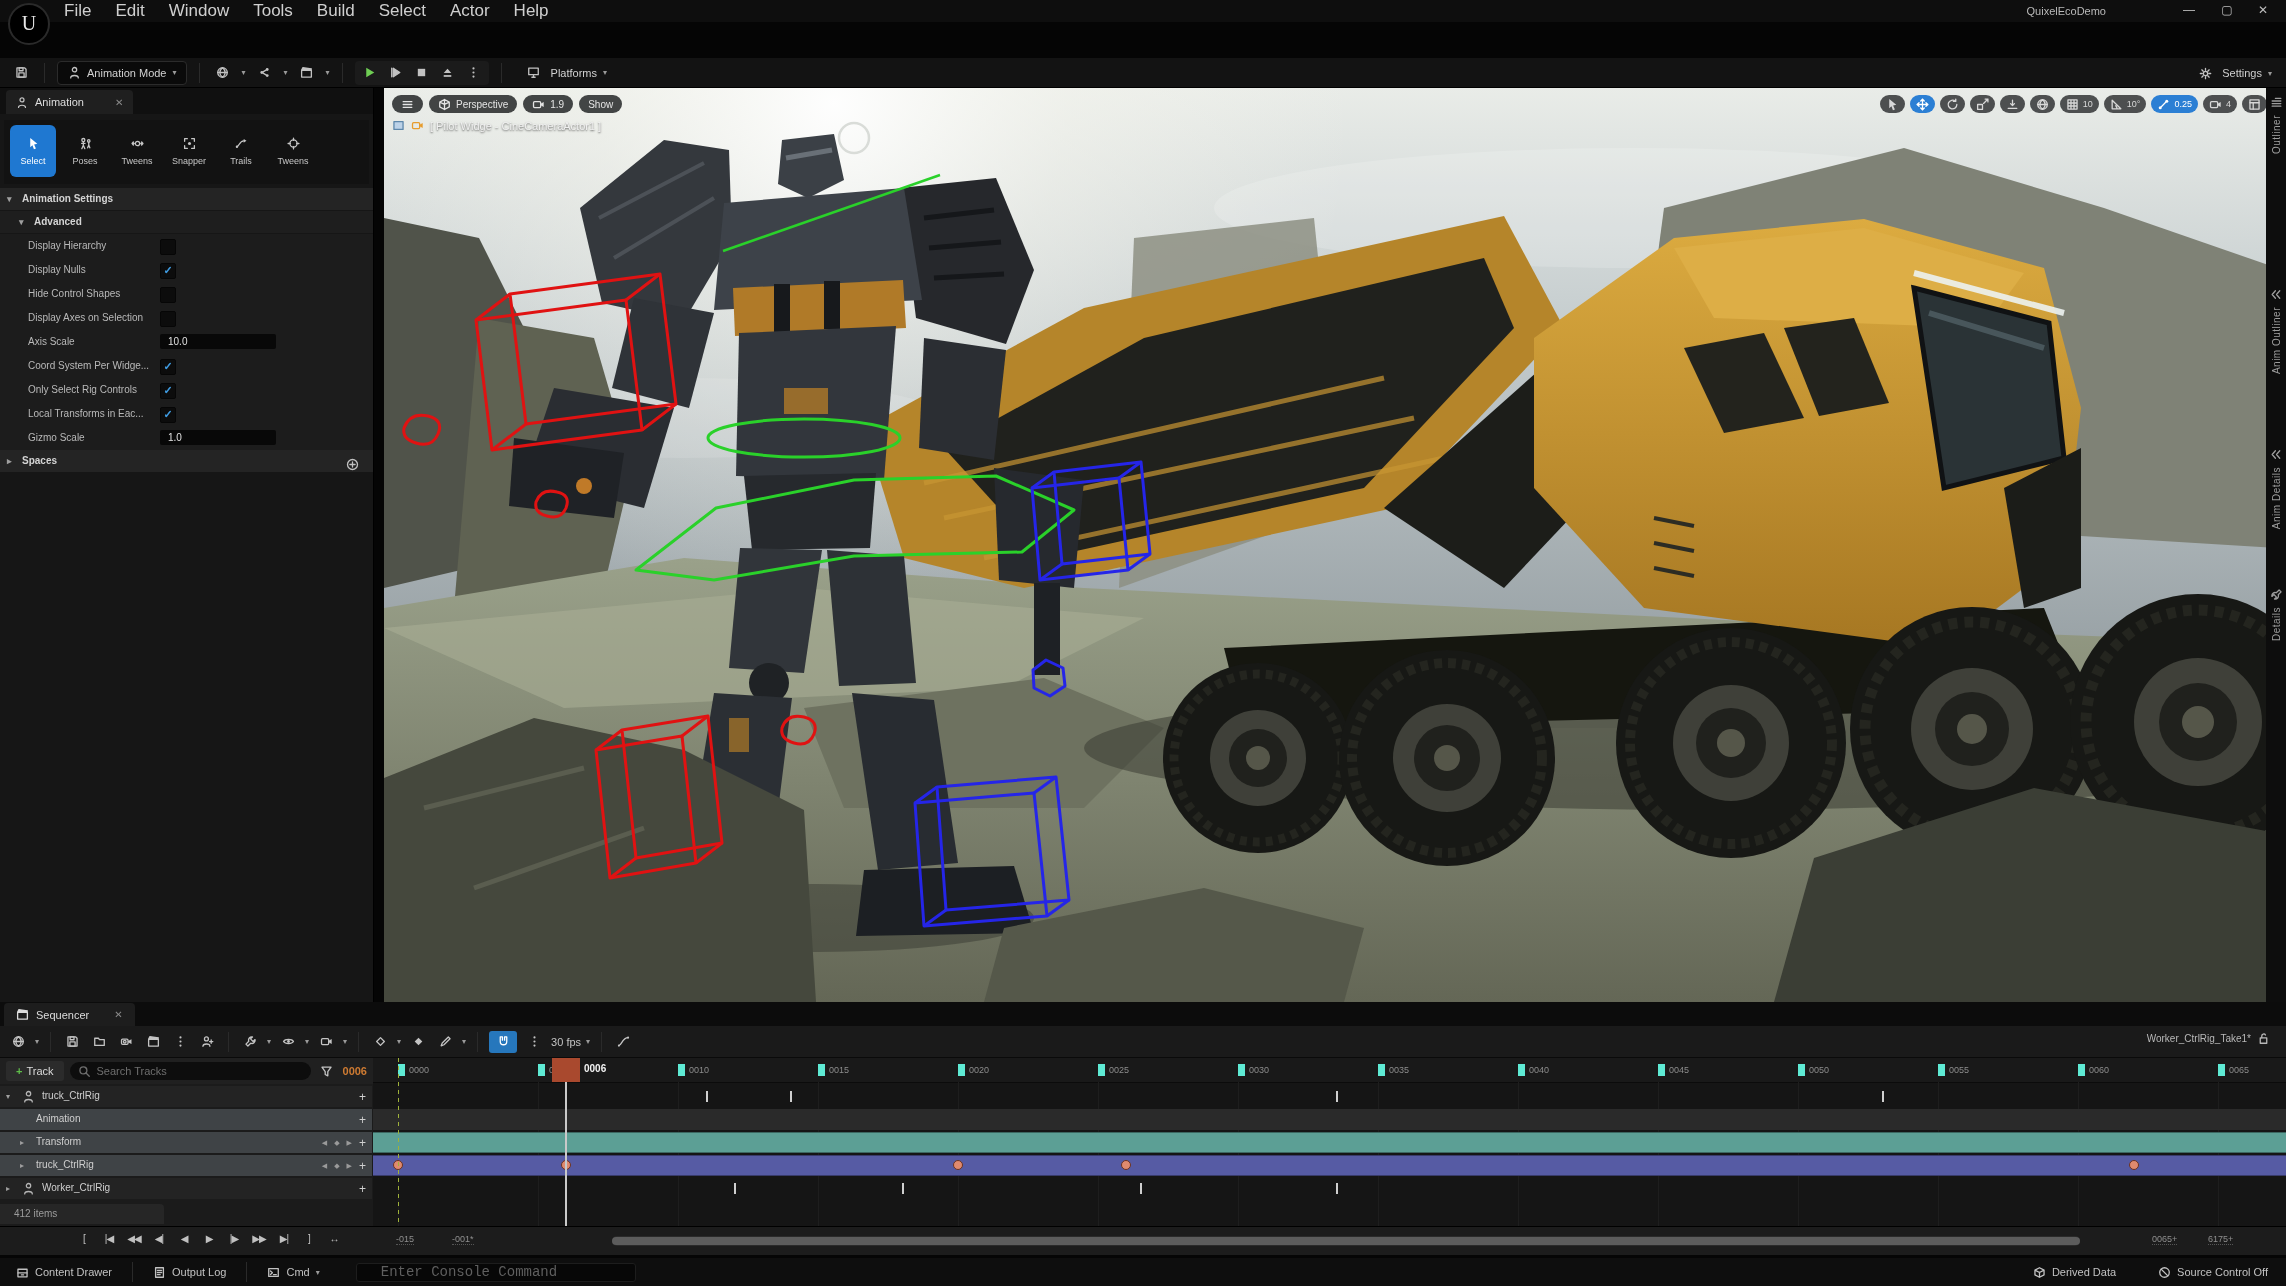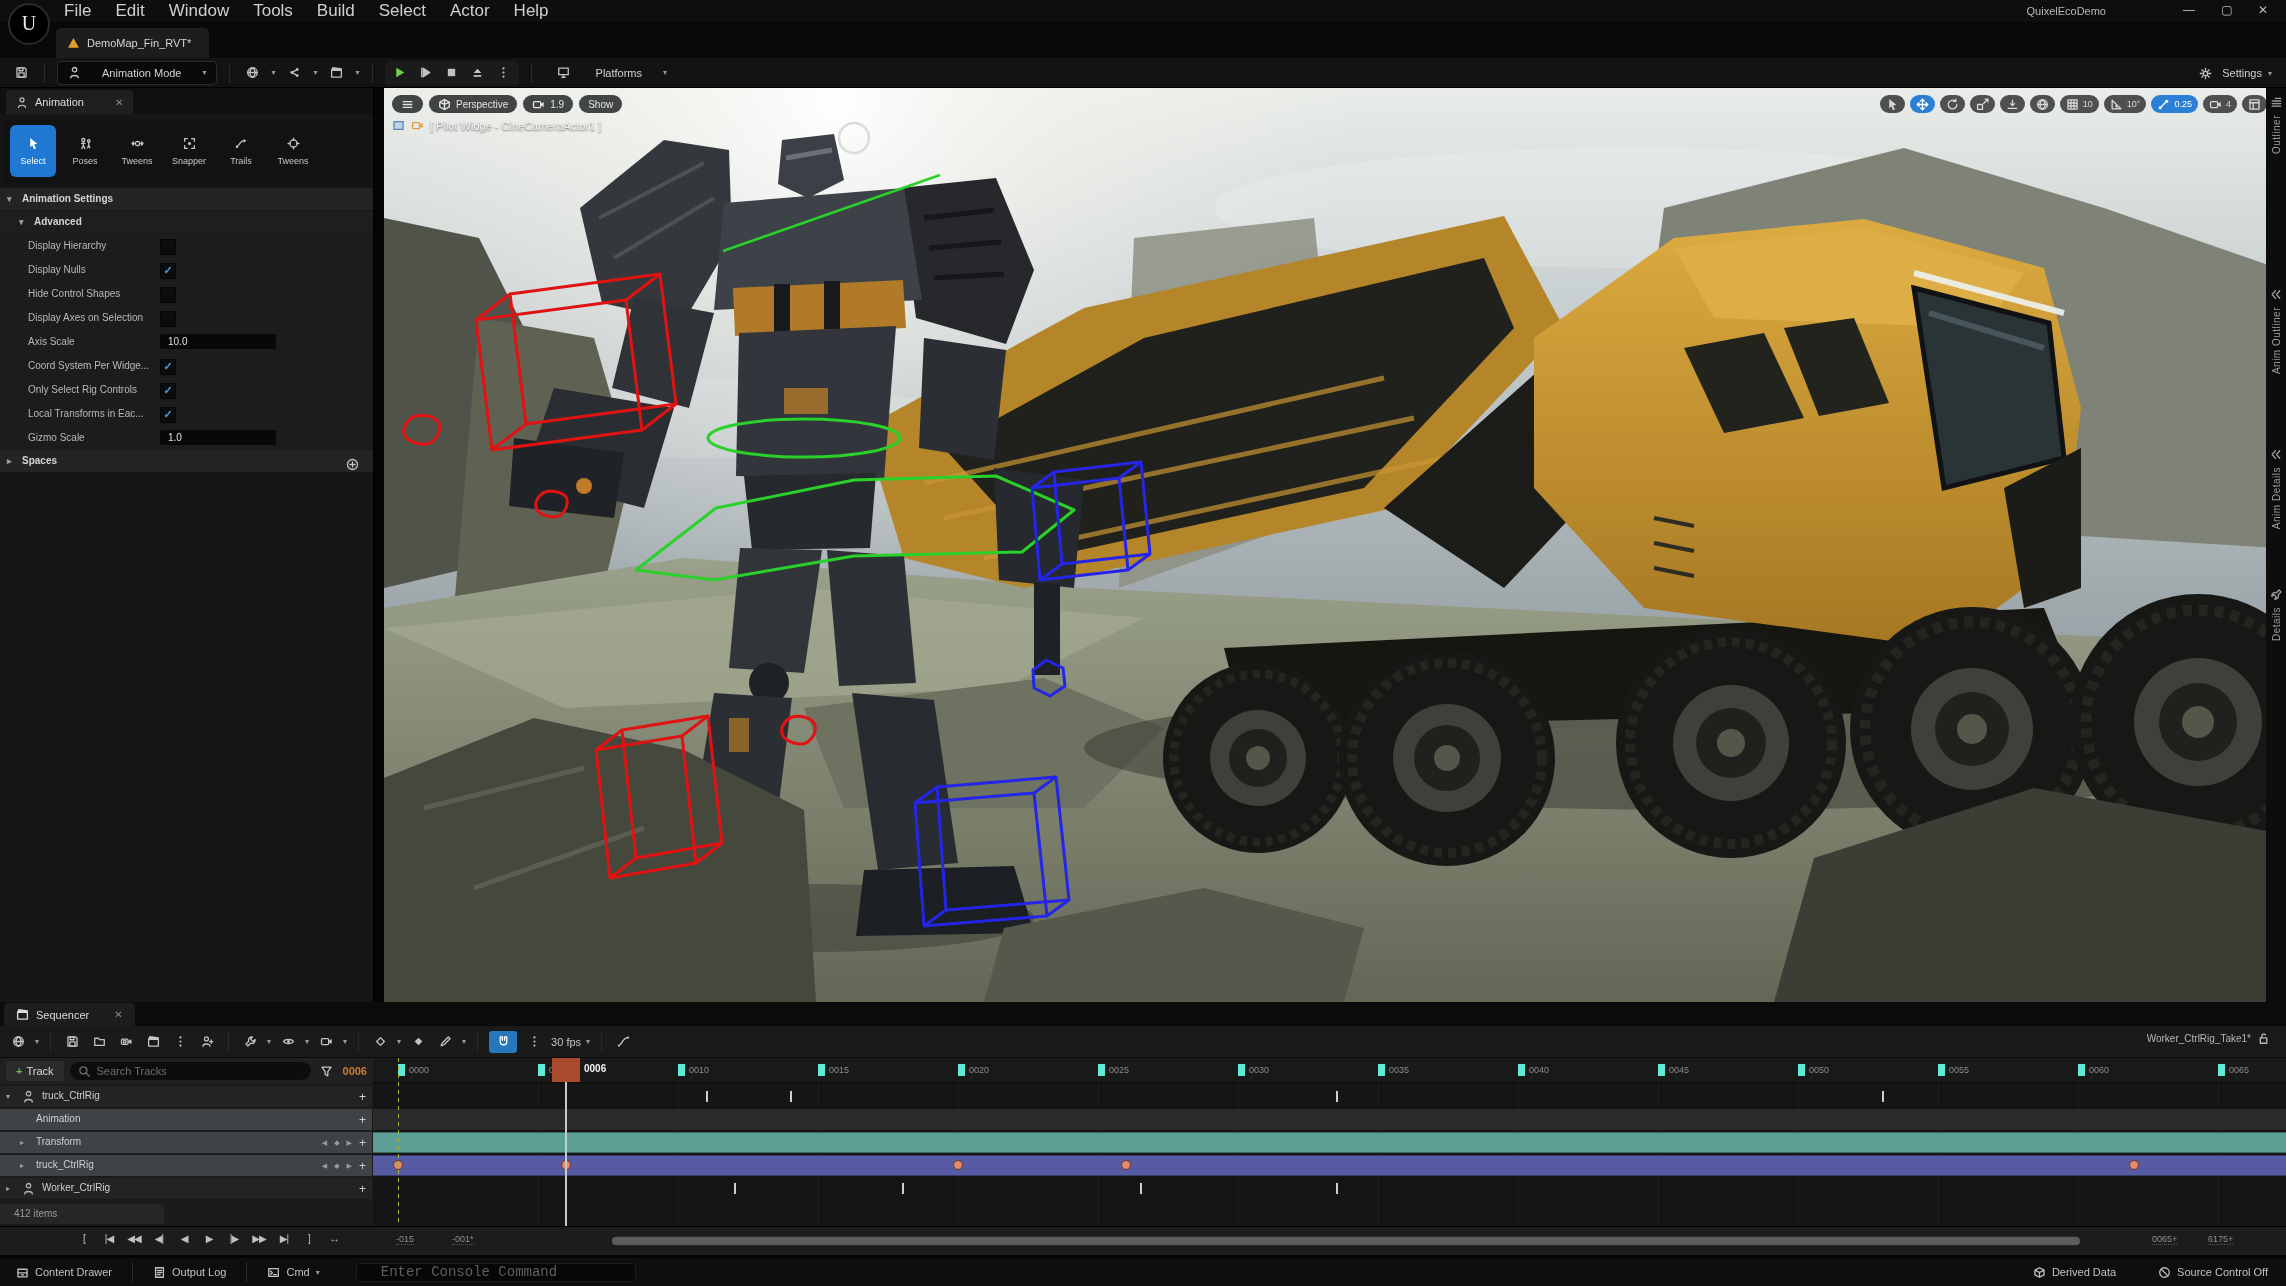--- a/index.html
+++ b/index.html
@@ -13,21 +13,21 @@
   #project-name{position:absolute;right:180px;top:0;line-height:22px;color:#b9b9b9;font-size:11px;}
   .winctl{position:absolute;top:0;width:34px;height:22px;text-align:center;line-height:20px;color:#bdbdbd;font-size:12px;}
   #ue-logo{position:absolute;left:8px;top:3px;width:38px;height:38px;border-radius:50%;background:#000;
            border:2px solid #2a2a2a;color:#e8e8e8;text-align:center;line-height:36px;font-size:20px;
            font-family:"Liberation Serif",serif;z-index:5;}
   #tabbar{left:0;top:22px;width:2286px;height:36px;background:#090909;}
   #level-tab{position:absolute;left:56px;top:6px;height:30px;background:#1d1d1d;border-radius:5px 5px 0 0;
              display:flex;align-items:center;padding:0 18px 0 10px;color:#d6d6d6;font-size:11px;gap:7px;}
   #main-toolbar{left:0;top:58px;width:2286px;height:30px;background:#131313;border-bottom:1px solid #000;
                 display:flex;align-items:center;gap:8px;padding-left:10px;box-sizing:border-box;}
-  .tb-btn{display:flex;align-items:center;gap:21px;height:22px;padding:0 9px;background:#0a0a0a;
+  .tb-btn{display:flex;align-items:center;gap:6px;height:22px;padding:0 9px;background:#0a0a0a;
           border:1px solid #2b2b2b;border-radius:4px;color:#d2d2d2;font-size:11px;}
   .tb-ico{display:flex;align-items:center;justify-content:center;width:22px;height:22px;color:#c2c2c2;}
   .sep{width:1px;height:20px;background:#2a2a2a;margin:0 4px;}
   .caret{font-size:8px;color:#9a9a9a;}
   #play-group{display:flex;align-items:center;background:#1b1b1b;border-radius:4px;padding:0 4px;height:24px;gap:4px;}
   #settings-btn{position:absolute;right:14px;top:62px;display:flex;gap:6px;align-items:center;color:#cfcfcf;}
   
   #left-panel{left:0;top:88px;width:373px;height:914px;background:#161616;border-right:1px solid #000;}
   #anim-tab-row{position:absolute;left:0;top:0;width:373px;height:26px;background:#101010;}
   #anim-tab{position:absolute;left:6px;top:2px;height:24px;background:#1f1f1f;border-radius:4px 4px 0 0;
@@ -119,30 +119,20 @@
         <div class="menu-item">Select</div>
         <div class="menu-item">Actor</div>
         <div class="menu-item">Help</div>
       </nav>
     <div id="project-name">QuixelEcoDemo</div>
     <div class="winctl" style="right:80px;">—</div>
     <div class="winctl" style="right:42px;">▢</div>
     <div class="winctl" style="right:6px;">✕</div>
   </div>
 
-  <div id="tabbar" class="abs">
-    <div id="level-tab">
-      <span class="tb-ico" style="width:14px;height:14px;color:#e79c2d;">
-        <svg viewBox="0 0 12 12" width="13" height="13">
-            <path d="M6 1 L11 10 L1 10 Z" fill="#e79c2d"></path>
-          </svg>
-      </span>
-      <span>DemoMap_Fin_RVT*</span>
-    </div>
-  </div>
 
   <div id="main-toolbar" class="abs">
     <span class="tb-ico" style="display: inline-flex;">
         <svg viewBox="0 0 12 12" width="13" height="13" fill="none" stroke="currentColor" stroke-width="1.2" stroke-linecap="round" stroke-linejoin="round">
           <path d="M1.8 1.8 H9 L10.2 3 V10.2 H1.8 Z"></path>
           <rect x="3.6" y="6.4" width="4.8" height="3.8"></rect>
           <rect x="3.8" y="1.8" width="3.6" height="2.6"></rect>
         </svg>
       </span>
     <span class="sep"></span>

